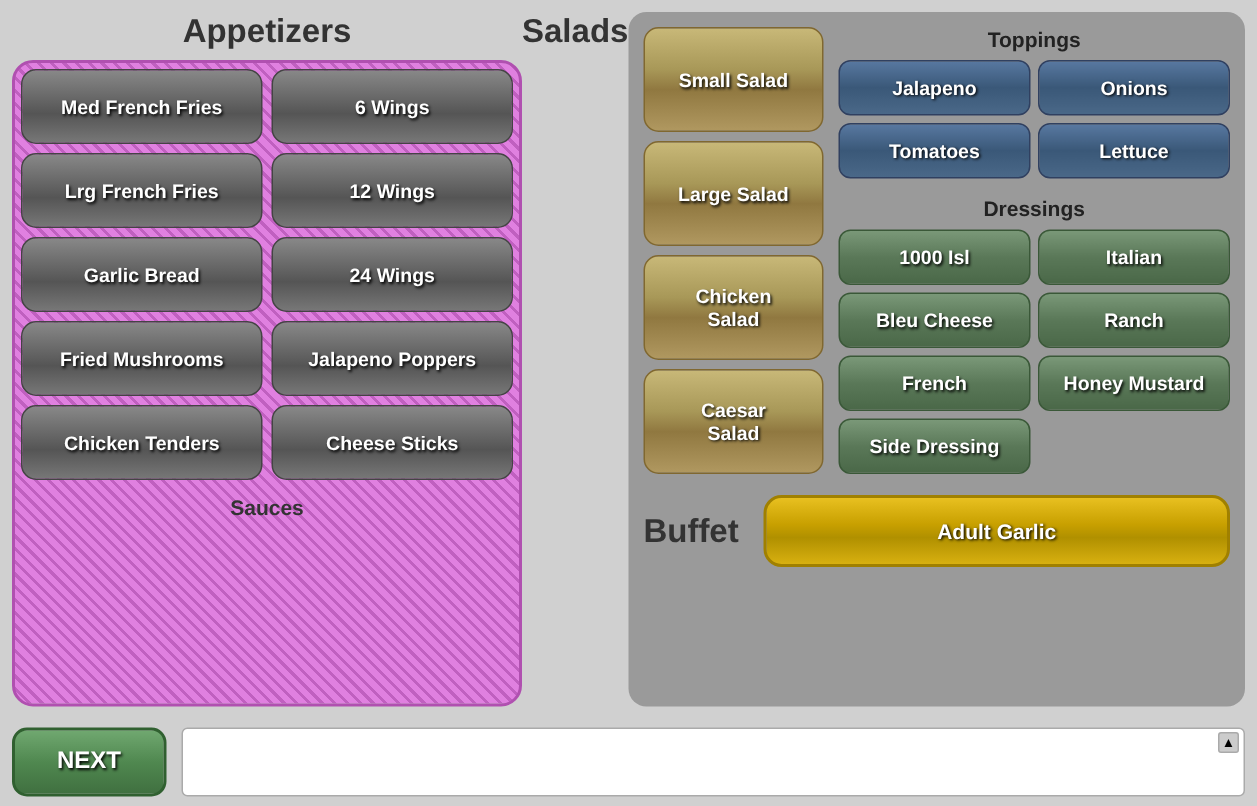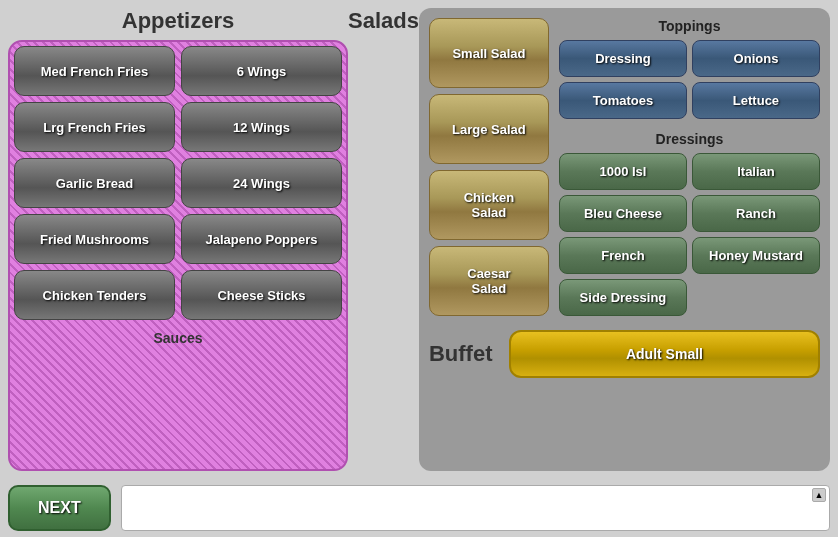--- a/index.html
+++ b/index.html
@@ -326,21 +326,21 @@
 
         <button class="salad-item-btn">Small Salad</button>
             <button class="salad-item-btn">Large Salad</button>
             <button class="salad-item-btn">Chicken Salad</button>
             <button class="salad-item-btn">Caesar Salad</button>
           </div>
         <div class="toppings-dressings">
           <div class="subsection-title">Toppings</div>
           <div class="toppings-grid">
 
-          <button class="topping-btn">Dressing</button>
+          <button class="topping-btn">Jalapeno</button>
               <button class="topping-btn">Onions</button>
               <button class="topping-btn">Tomatoes</button>
               <button class="topping-btn">Lettuce</button>
             </div>
           <div class="subsection-title" style="margin-top:6px;">Dressings</div>
           <div class="toppings-grid">
 
           <button class="dressing-btn">1000 Isl</button>
               <button class="dressing-btn">Italian</button>
               <button class="dressing-btn">Bleu Cheese</button>
@@ -348,21 +348,21 @@
               <button class="dressing-btn">French</button>
               <button class="dressing-btn">Honey Mustard</button>
               <button class="dressing-btn">Side Dressing</button>
             </div>
         </div>
       </div>
 
       <div class="buffet-row">
         <div class="buffet-label">Buffet</div>
         <div class="buffet-buttons">
-          <button class="buffet-btn">Adult Small</button>
+          <button class="buffet-btn">Adult Garlic</button>
         </div>
       </div>
     </div>
   </div>
 </div>
 
 <div class="bottom-row">
   <button class="next-btn">NEXT</button>
   <div class="scroll-area">
     <div class="scrollbar">

